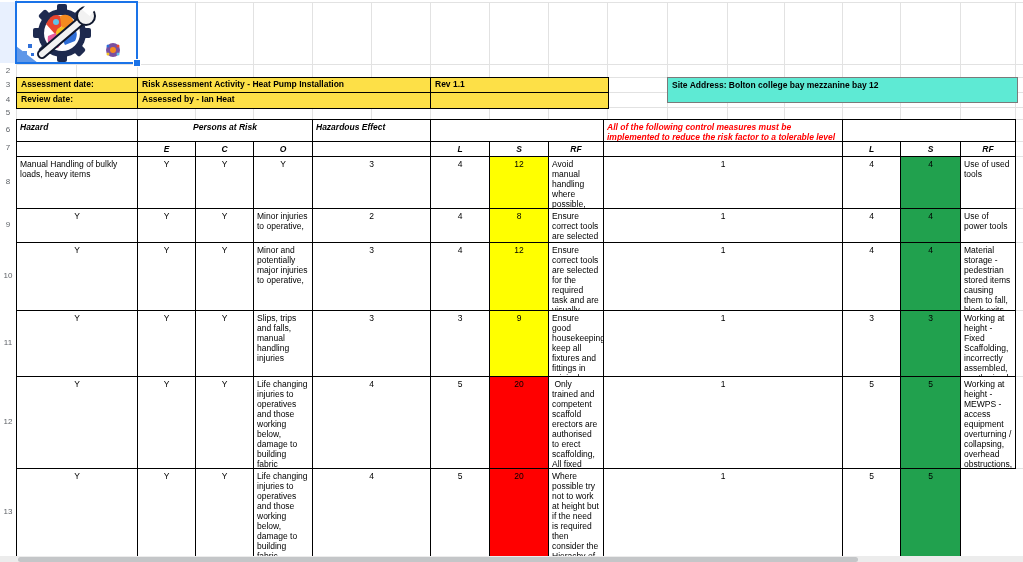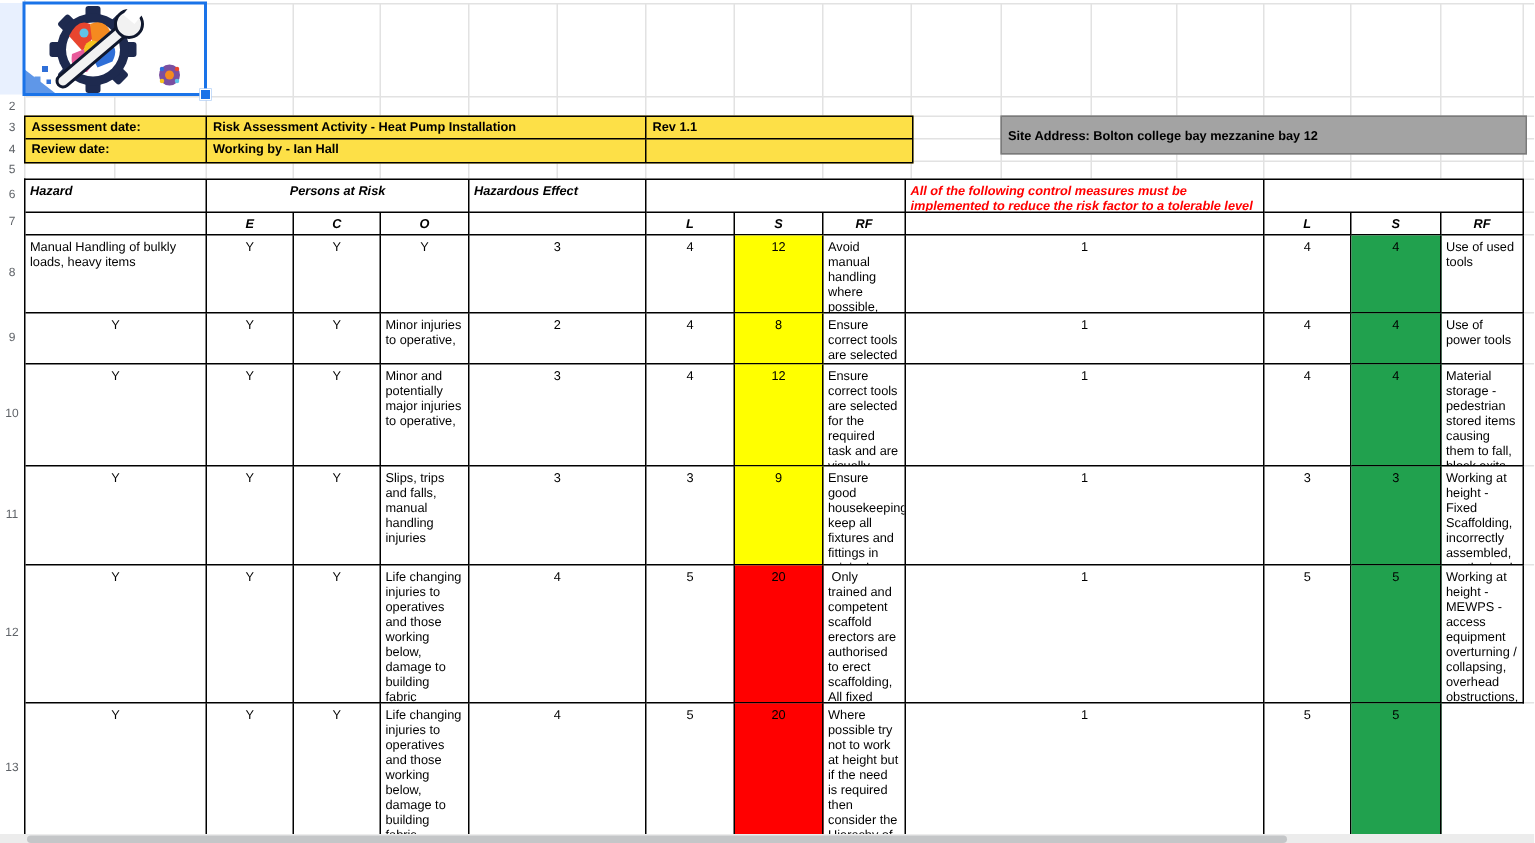--- a/index.html
+++ b/index.html
@@ -18,22 +18,22 @@
   #info-box{
     position:absolute;left:16px;top:77px;z-index:3;background:#fde047;
     display:grid;grid-template-columns:121px 293px 177px;grid-template-rows:15px 15px;
     border:1px solid #000;box-sizing:content-box;
   }
   #info-box .icell{border-right:1px solid #000;border-bottom:1px solid #000;box-sizing:border-box;
     font-size:8.5px;font-weight:bold;padding:1px 4px;white-space:nowrap;overflow:hidden;}
   #info-box .icell.last{border-right:none;}
   #info-box .icell.bot{border-bottom:none;}
   #site-box{
-    position:absolute;left:667px;top:77px;width:351px;height:26px;z-index:3;background:#a3a3a3;
-    border:1px solid #7a7a7a;box-sizing:border-box;display:flex;align-items:center;
+    position:absolute;left:667px;top:77px;width:351px;height:26px;z-index:3;background:#5eead4;
+    border:1px solid #7a7a7a;box-sizing:border-box;display:flex;align-items:flex-start;
     font-size:8.5px;font-weight:bold;padding:2px 4px;
   }
   
   #logo-wrap{position:absolute;left:16px;top:2px;width:121px;height:61px;background:#fff;z-index:4;}
   #logo-sel{position:absolute;left:-1px;top:-1px;right:-1px;bottom:-1px;border:2px solid #1a73e8;pointer-events:none;}
   #logo-handle{position:absolute;right:-4px;bottom:-4px;width:6px;height:6px;background:#1a73e8;border:1px solid #fff;}
   
   #risk-table{
     position:absolute;left:16px;top:119px;z-index:2;background:#fff;
     display:grid;
@@ -154,21 +154,21 @@
     </svg>
     <div id="logo-sel"></div>
     <div id="logo-handle"></div>
   </div>
 
   <div id="info-box">
     <div class="icell">Assessment date:</div>
     <div class="icell">Risk Assessment Activity - Heat Pump Installation</div>
     <div class="icell last">Rev 1.1</div>
     <div class="icell bot">Review date:</div>
-    <div class="icell bot">Working by - Ian Hall</div>
+    <div class="icell bot">Assessed by - Ian Heat</div>
     <div class="icell last bot"></div>
   </div>
 
   <div id="site-box">
     <span>Site Address: Bolton college bay mezzanine bay 12</span>
   </div>
 
   <div id="risk-table">
 
     <div class="cell b">Hazard</div>

